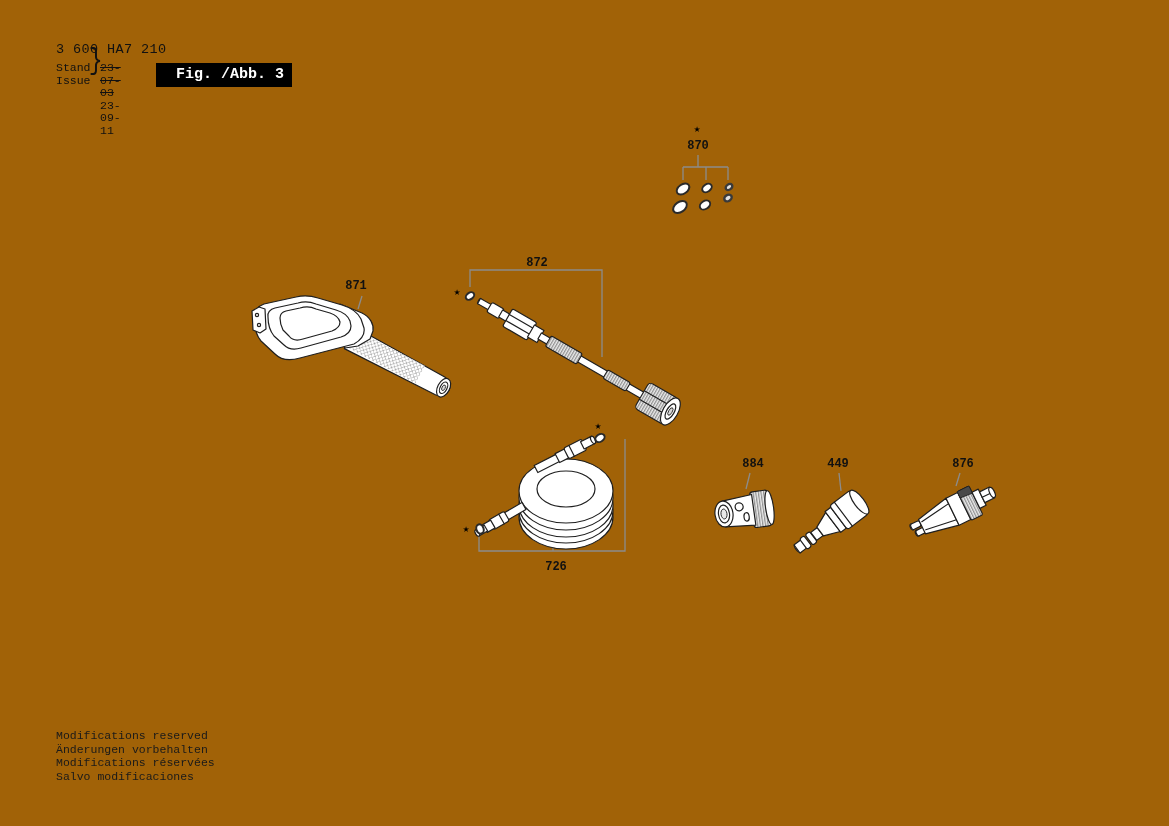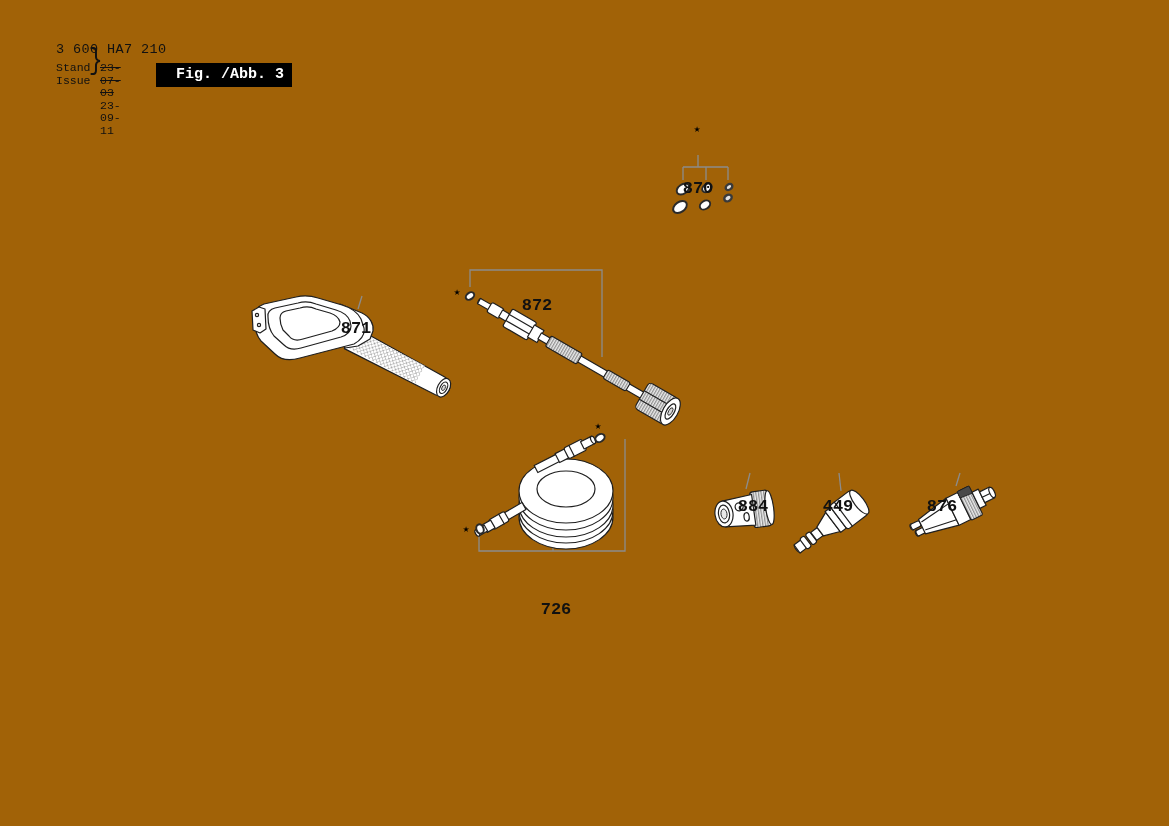--- a/index.html
+++ b/index.html
@@ -11,21 +11,21 @@
   .revision{left:56px;top:62px;font-size:11.5px;line-height:12.5px;}
   .rev-col{display:inline-block;vertical-align:top;}
   .rev-brace{position:absolute;left:31px;top:-6px;font-size:29px;font-weight:300;transform:scaleX(.8);}
   .rev-dates{position:absolute;left:44px;top:0;}
   .strike{text-decoration:line-through;}
   .fig-box{left:156px;top:63px;background:#000;color:#fff;font-weight:bold;
            font-size:15px;padding:3px 8px 4px 20px;}
   
   .footer{left:56px;top:729px;font-size:11.5px;line-height:13.5px;color:#1a1a1a;}
   
-  .plabel{font-size:17px;font-weight:bold;transform:translate(-50%,-50%);white-space:nowrap;margin-top:42px;}
+  .plabel{font-size:12px;font-weight:bold;transform:translate(-50%,-50%);white-space:nowrap;}
   .star{font-size:11px;transform:translate(-50%,-50%);color:#000;}
   svg{position:absolute;left:0;top:0;}
   .ln{stroke:#1f1f1f;stroke-width:1.2;fill:none;stroke-linejoin:round;stroke-linecap:round;}
   .fw{stroke:#1f1f1f;stroke-width:1.2;fill:#ffffff;stroke-linejoin:round;}
   .kn{stroke:#1f1f1f;stroke-width:1.1;fill:url(#knurl);}
   .xh{fill:url(#xhatch);stroke:none;}
   .gray{stroke:#8c8c8c;stroke-width:1.3;fill:none;}
   .oring{stroke:#2a2a2a;stroke-width:2;fill:#fff;}
   .oring-sm{stroke:#3a3a3a;stroke-width:2.4;fill:#e2e2e2;}
 </style>
@@ -211,16 +211,22 @@
 
   <div class="abs plabel" style="left:537px;top:263px;">872</div>
   <div class="abs star" style="left:457px;top:291px;">★</div>
 
   <div class="abs star" style="left:598px;top:425px;">★</div>
   <div class="abs star" style="left:466px;top:528px;">★</div>
   <div class="abs plabel" style="left:556px;top:567px;">726</div>
 
   <div class="abs plabel" style="left:753px;top:464px;">884</div>
   <div class="abs plabel" style="left:838px;top:464px;">449</div>
-  <div class="abs plabel" style="left:942px;top:464px;text-align:center;">876</div>
-
+  <div class="abs plabel" style="left:963px;top:464px;text-align:center;">876</div>
+
+  <div class="abs footer">
+    <div>Modifications reserved</div>
+    <div>Änderungen vorbehalten</div>
+    <div>Modifications réservées</div>
+    <div>Salvo modificaciones</div>
+  </div>
 
 </div>
 
 </body></html>

